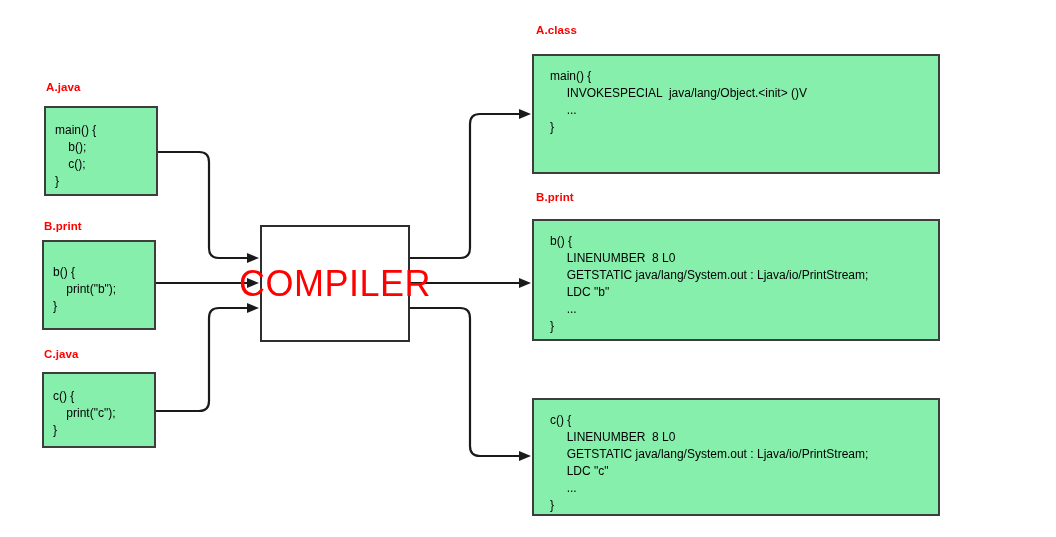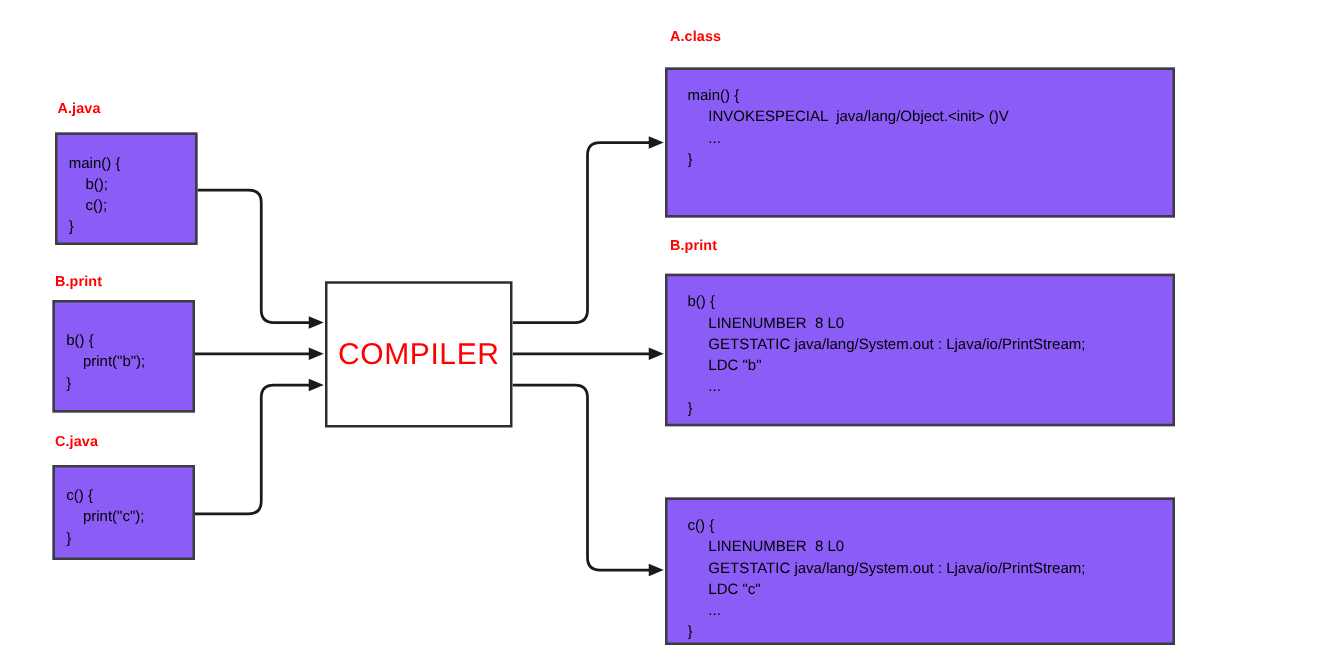--- a/index.html
+++ b/index.html
@@ -25,21 +25,21 @@
     color: #ff0000;
     font-size: 11.5px;
     font-weight: bold;
     letter-spacing: 0.1px;
     white-space: pre;
   }
 
   .box {
     position: absolute;
     border: 2px solid #3d3d3d;
-    background: #8b5cf6;
+    background: #86efac;
   }
 
   .code {
     font-size: 12px;
     line-height: 17px;
     color: #000000;
     white-space: pre;
   }
 
   .src-a .code-wrap { padding: 14px 0 0 9px; }
@@ -52,21 +52,21 @@
     left: 260px; top: 225px;
     width: 150px; height: 117px;
     border: 2px solid #2e2e2e;
     background: #ffffff;
     display: flex;
     align-items: center;
     justify-content: center;
   }
   .compiler-text {
     color: #ff0000;
-    font-size: 24px;
+    font-size: 36px;
     letter-spacing: 0.5px;
     white-space: pre;
   }
 </style>
 </head>
 <body>
 
 <div class="stage">
 
   <svg class="arrow-layer" width="1056" height="537" viewBox="0 0 1056 537">

